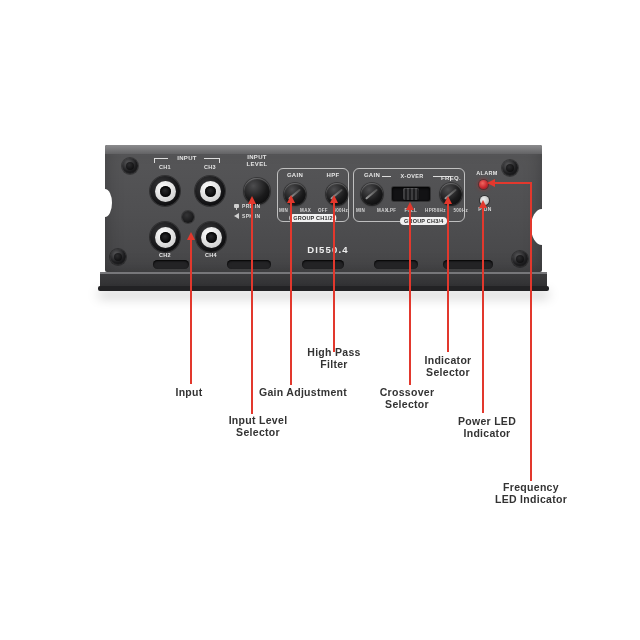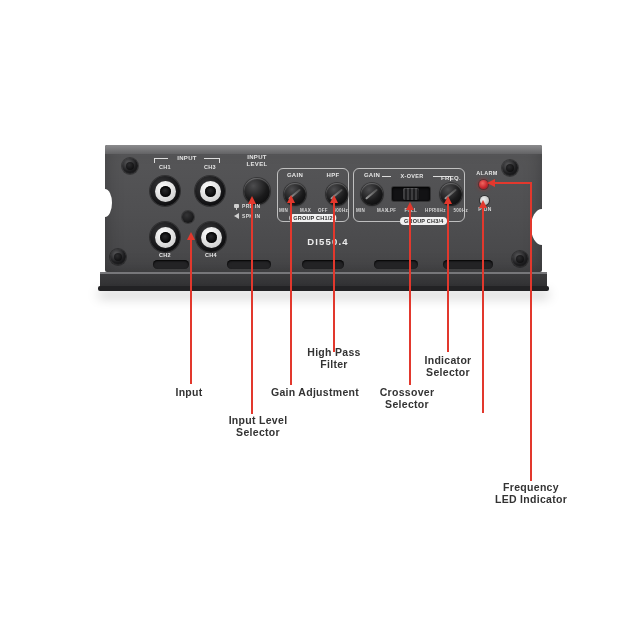--- a/index.html
+++ b/index.html
@@ -194,21 +194,21 @@
       <span class="ptxt t45">500Hz</span>
     </div>
     <div class="abs pill" style="left:46px;top:48px;">GROUP CH3/4</div>
   </div>
 
   <div class="abs ptxt t55" style="left:471px;top:170px;width:32px;">ALARM</div>
   <div class="abs led red" style="left:479px;top:180px;"></div>
   <div class="abs led gray" style="left:480px;top:196px;"></div>
   <div class="abs ptxt t5" style="left:471px;top:206px;width:28px;">P ON</div>
 
-  <div class="abs model" style="left:288px;top:236px;width:80px;">DI550.4</div>
+  <div class="abs model" style="left:288px;top:244px;width:80px;">DI550.4</div>
 
   <div class="abs arr-up" style="left:187px;top:232px;"></div>
   <div class="abs vline" style="left:190px;top:239px;height:145px;"></div>
 
   <div class="abs arr-up" style="left:248px;top:196px;"></div>
   <div class="abs vline" style="left:251px;top:203px;height:211px;"></div>
 
   <div class="abs arr-up" style="left:287px;top:195px;"></div>
   <div class="abs vline" style="left:290px;top:202px;height:183px;"></div>
 
@@ -224,23 +224,25 @@
   <div class="abs arr-up" style="left:479px;top:200px;"></div>
   <div class="abs vline" style="left:482px;top:207px;height:206px;"></div>
 
   <div class="abs arr-left" style="left:487px;top:179px;"></div>
   <div class="abs hline" style="left:494px;top:182px;width:38px;"></div>
   <div class="abs vline" style="left:530px;top:182px;height:299px;"></div>
 
   <div class="abs callout" style="left:159px;top:387px;width:60px;">Input</div>
   <div class="abs callout" style="left:213px;top:415px;width:90px;">Input Level
 Selector</div>
-  <div class="abs callout" style="left:265px;top:387px;width:100px;">Gain Adjustment</div>
+  <div class="abs callout" style="left:253px;top:387px;width:100px;">Gain Adjustment</div>
   <div class="abs callout" style="left:294px;top:347px;width:80px;">High Pass
 Filter</div>
   <div class="abs callout" style="left:367px;top:387px;width:80px;">Crossover
 Selector</div>
   <div class="abs callout" style="left:408px;top:355px;width:80px;">Indicator
 Selector</div>
+  <div class="abs callout" style="left:447px;top:416px;width:80px;">Power LED
+Indicator</div>
   <div class="abs callout" style="left:486px;top:482px;width:90px;">Frequency
 LED Indicator</div>
 
 </div>
 
 </body></html>

